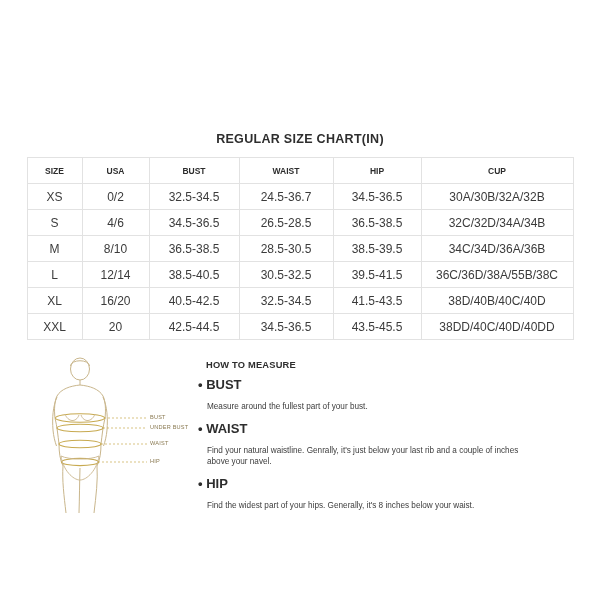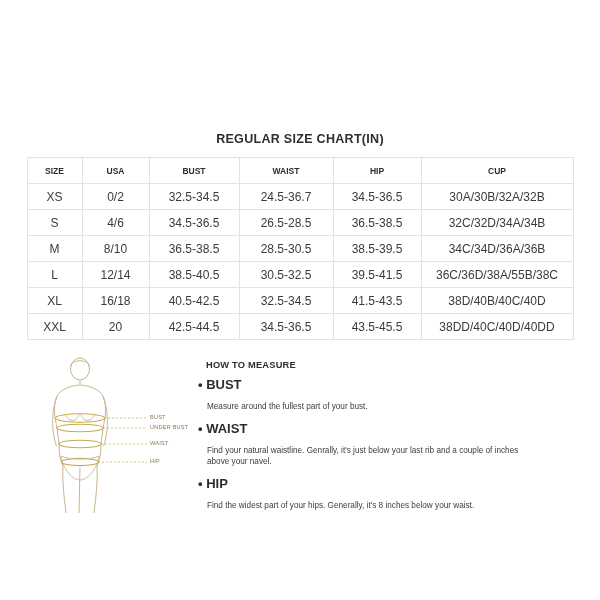--- a/index.html
+++ b/index.html
@@ -154,21 +154,21 @@
       <tr>
         <td>L</td>
         <td>12/14</td>
         <td>38.5-40.5</td>
         <td>30.5-32.5</td>
         <td>39.5-41.5</td>
         <td>36C/36D/38A/55B/38C</td>
       </tr>
       <tr>
         <td>XL</td>
-        <td>16/18</td>
+        <td>16/20</td>
         <td>40.5-42.5</td>
         <td>32.5-34.5</td>
         <td>41.5-43.5</td>
         <td>38D/40B/40C/40D</td>
       </tr>
       <tr>
         <td>XXL</td>
         <td>20</td>
         <td>42.5-44.5</td>
         <td>34.5-36.5</td>

